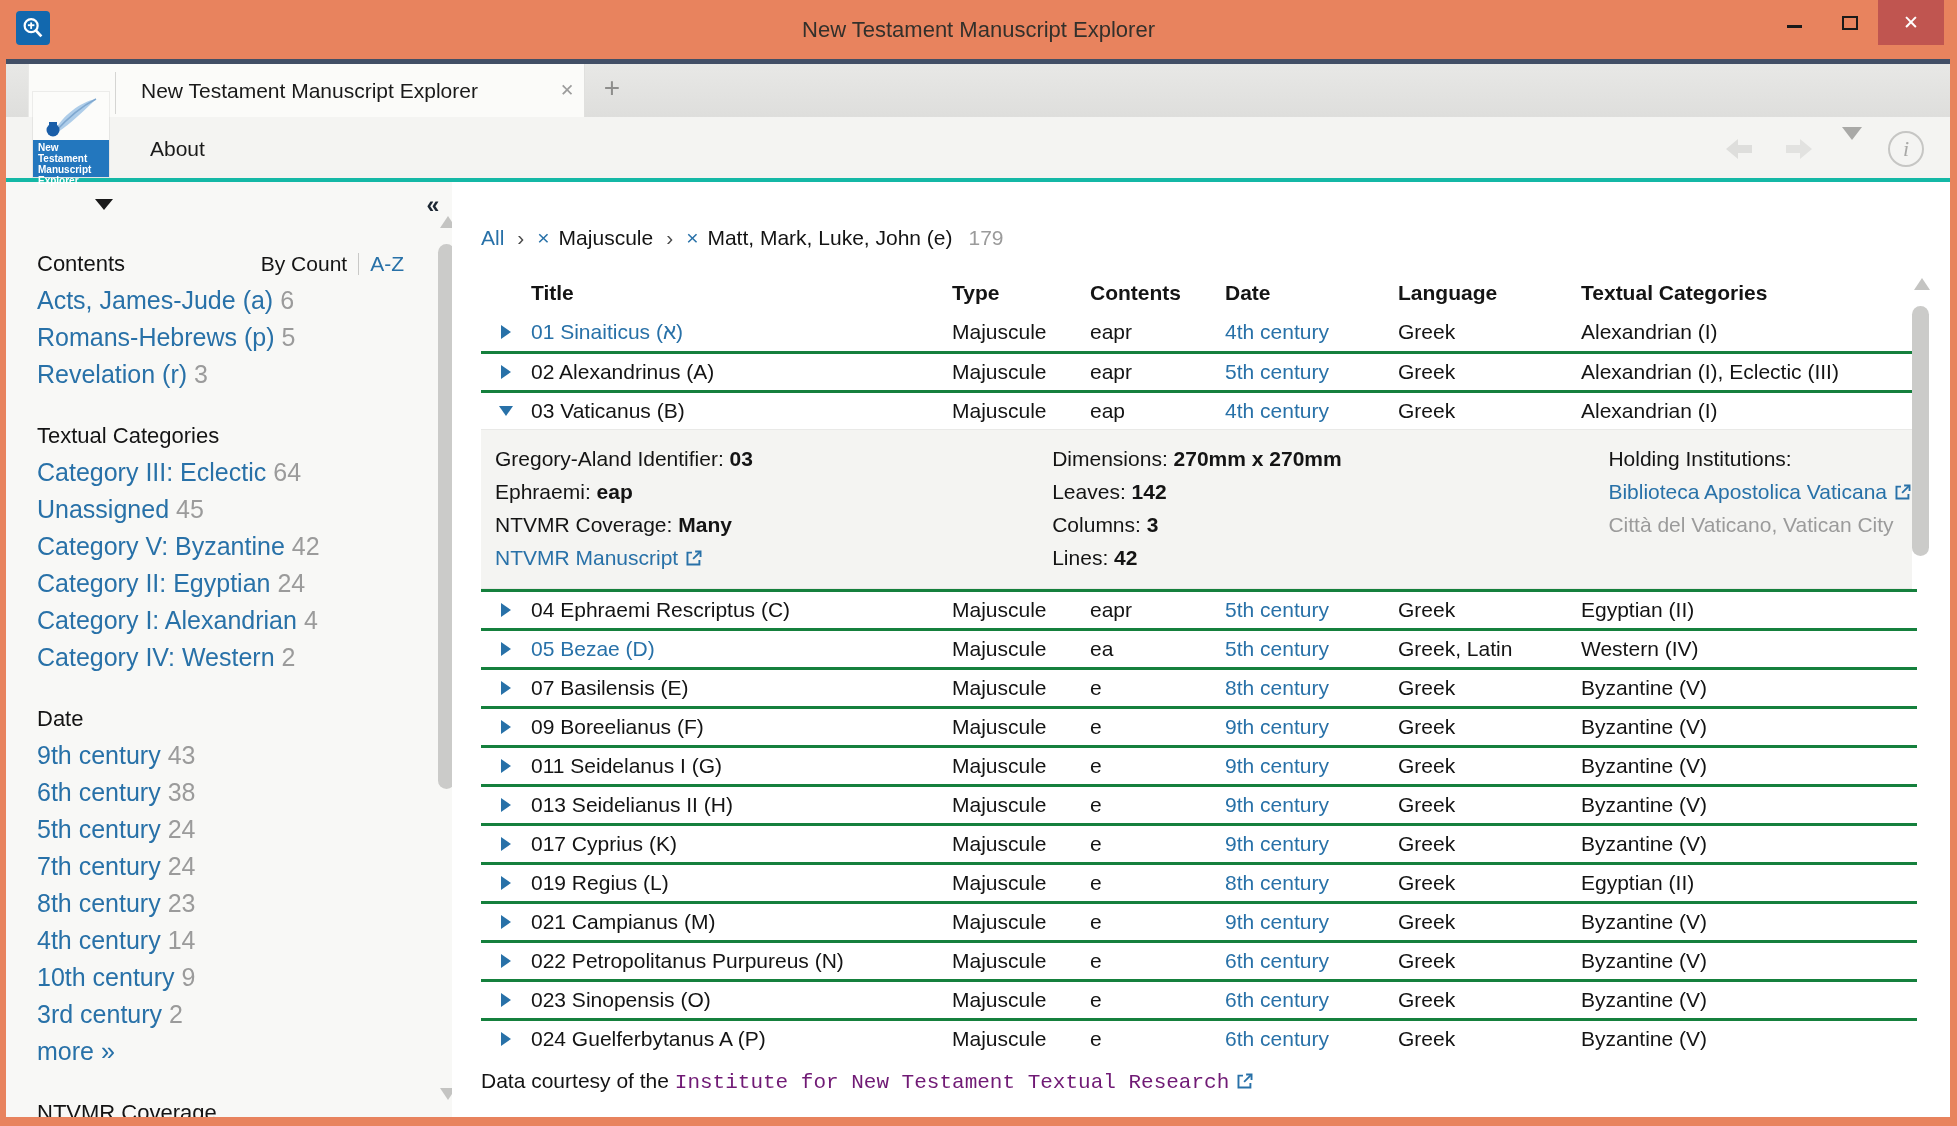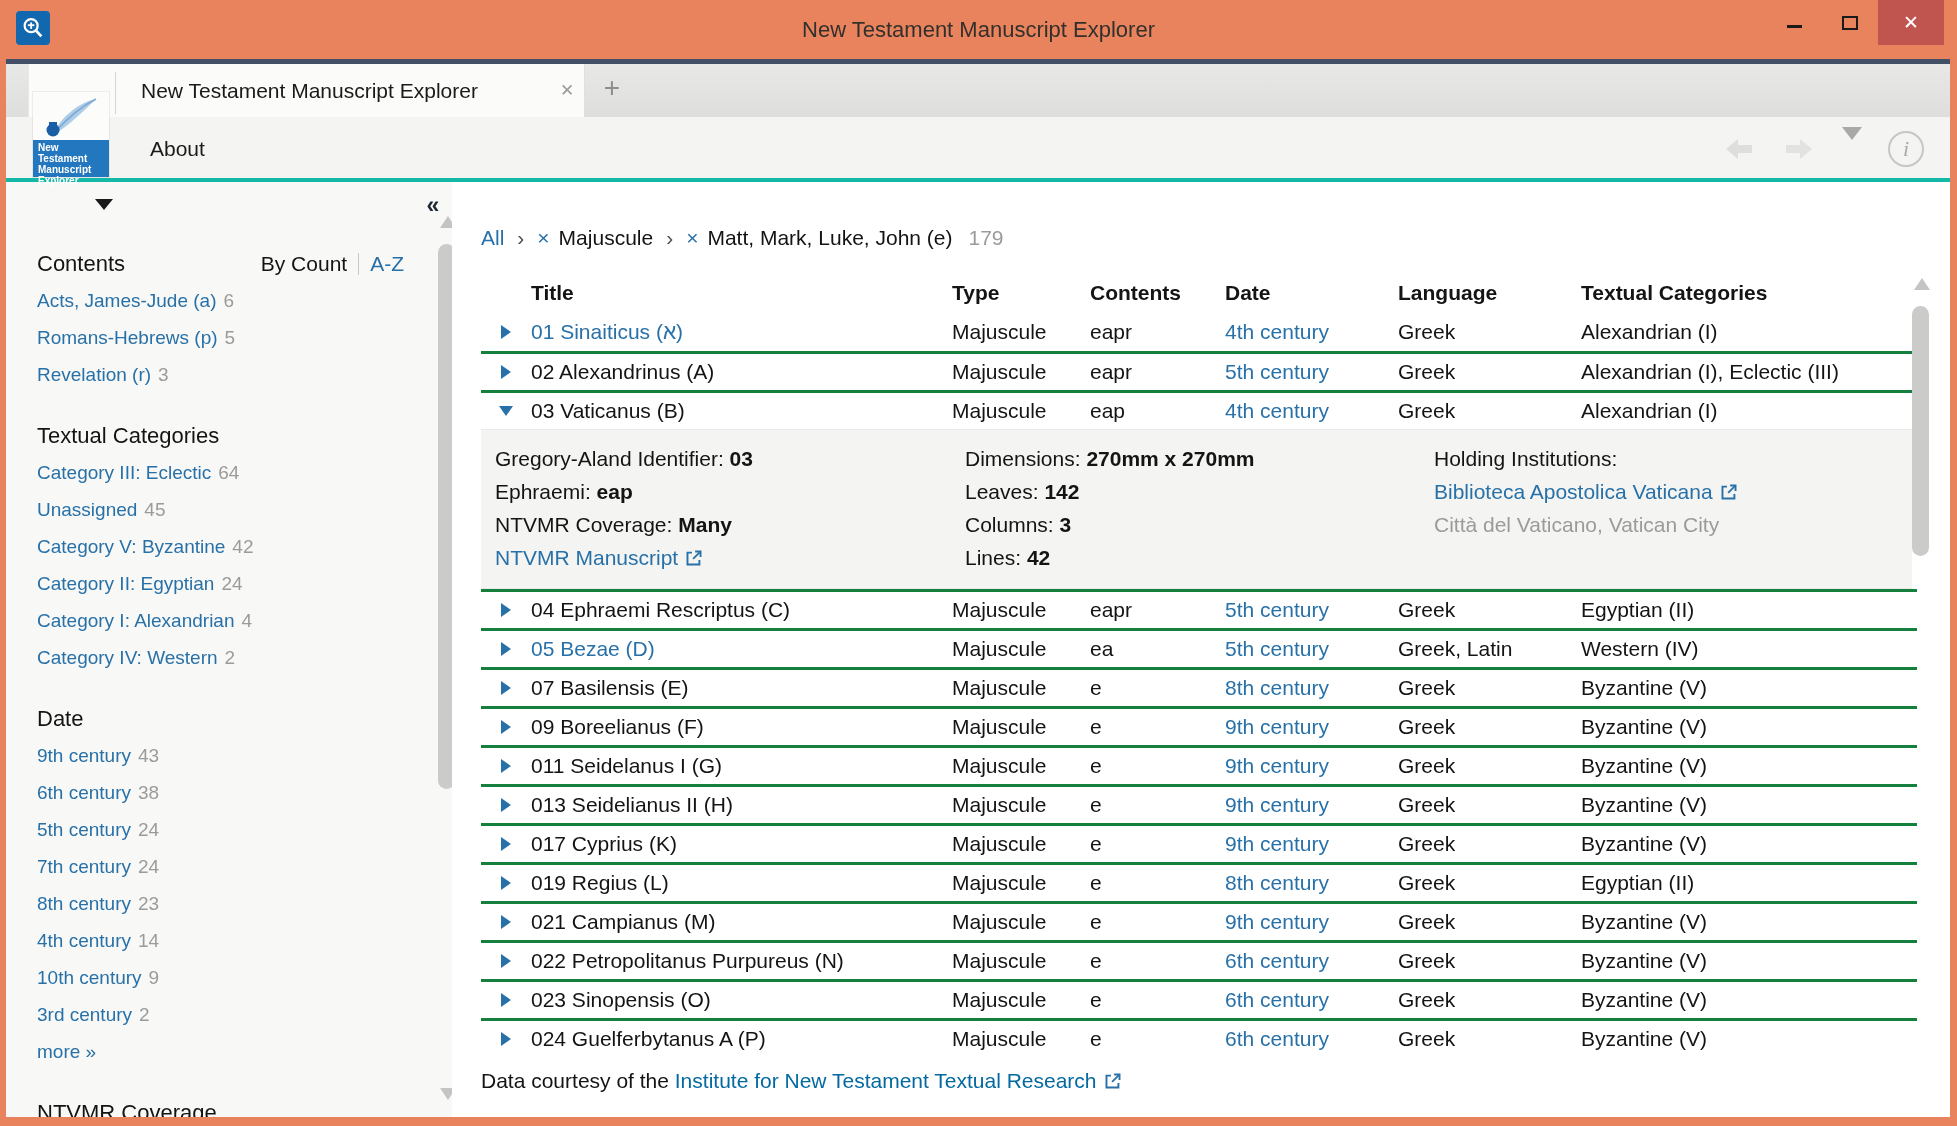--- a/index.html
+++ b/index.html
@@ -54,21 +54,21 @@
   .side-thumb { position:absolute; left:1px; top:62px; width:17px; height:545px; background:#CBCBC9; border-radius:9px; }
   .scroll-down { position:absolute; left:3px; top:906px; width:0; height:0; border-left:8px solid transparent; border-right:8px solid transparent; border-top:12px solid #C4C4C2; }
   .side-inner { padding:63px 61px 0 31px; }
   .side-section { margin-top:24px; }
   .side-section:first-child { margin-top:0; }
   .side-head { display:flex; justify-content:space-between; align-items:baseline; height:37px; line-height:37px; font-size:22px; color:#141414; }
   .side-sort { display:flex; align-items:center; gap:11px; font-size:21px; }
   .sort-active { color:#141414; }
   .sort-div { width:1px; height:22px; background:#C9C9C7; }
   .sort-az { color:#2871A8; }
-  .side-item { height:37px; line-height:37px; font-size:19px; white-space:nowrap; }
+  .side-item { height:37px; line-height:37px; font-size:25px; white-space:nowrap; }
   .side-item .lbl { color:#2871A8; }
   .side-item .cnt { color:#9B9B9B; margin-left:7px; }
 
   
   .main { position:absolute; left:446px; top:0; width:1485px; height:935px; background:#FFF; padding:40px 20px 0 29px; }
   .main-scroll { position:absolute; right:6px; top:96px; width:20px; height:820px; }
   .main-scroll .scroll-up { top:0; }
   .main-thumb { position:absolute; left:1px; top:28px; width:17px; height:250px; background:#CBCBC9; border-radius:9px; }
 
   .breadcrumb { height:32px; display:flex; align-items:center; font-size:21px; white-space:nowrap; }
@@ -82,31 +82,31 @@
   .thead { margin-top:19px; font-weight:bold; }
   .trow { border-top:3px solid #15803d; }
   .trow:first-child { border-top:none; }
   .arrow-cell { display:flex; justify-content:center; }
   .tri.collapsed { width:0; height:0; border-top:7px solid transparent; border-bottom:7px solid transparent; border-left:10px solid #2871A8; }
   .tri.expanded { width:0; height:0; border-left:7px solid transparent; border-right:7px solid transparent; border-top:10px solid #2871A8; }
   .cell-title.link { color:#2871A8; }
   .cell-date { color:#2871A8; }
   .cell { white-space:nowrap; overflow:hidden; }
 
-  .detail-panel { height:160px; background:#F4F4F2; border-top:1px solid #E9E9E7; border-bottom:1px solid #E9E9E7; display:flex; padding:12px 0 0 14px; width:1431px; }
+  .detail-panel { height:160px; background:#F4F4F2; border-top:1px solid #E9E9E7; border-bottom:1px solid #E9E9E7; display:flex; padding:12px 0 0 14px; width:1431px;justify-content:space-between; }
   .dcol { font-size:21px; color:#141414; }
   .dcol-1 { width:470px; } .dcol-2 { width:469px; }
   .dline { height:33px; line-height:33px; white-space:nowrap; }
   .dline b { font-weight:bold; }
   .dlink { color:#2871A8; }
   .dgray { color:#9B9B9B; }
   .ext-icon { display:inline-block; vertical-align:-2px; margin-left:7px; }
 
   .table-footer { margin-top:8px; height:32px; line-height:32px; font-size:21px; color:#141414; white-space:nowrap; }
-  .table-footer .flink { color:#0369a1; }
+  .table-footer .flink { color:#701a75;font-family:Liberation Mono, monospace; }
 
   
   .border-left { position:absolute; left:0; top:59px; width:6px; height:1067px; background:#E8835E; z-index:9; }
   .border-right { position:absolute; right:0; top:59px; width:7px; height:1067px; background:#E8835E; z-index:9; }
   .border-bottom { position:absolute; left:0; bottom:0; width:1957px; height:9px; background:#E8835E; z-index:9; }
 </style>
 </head>
 <body>
 
 <div id="window">

